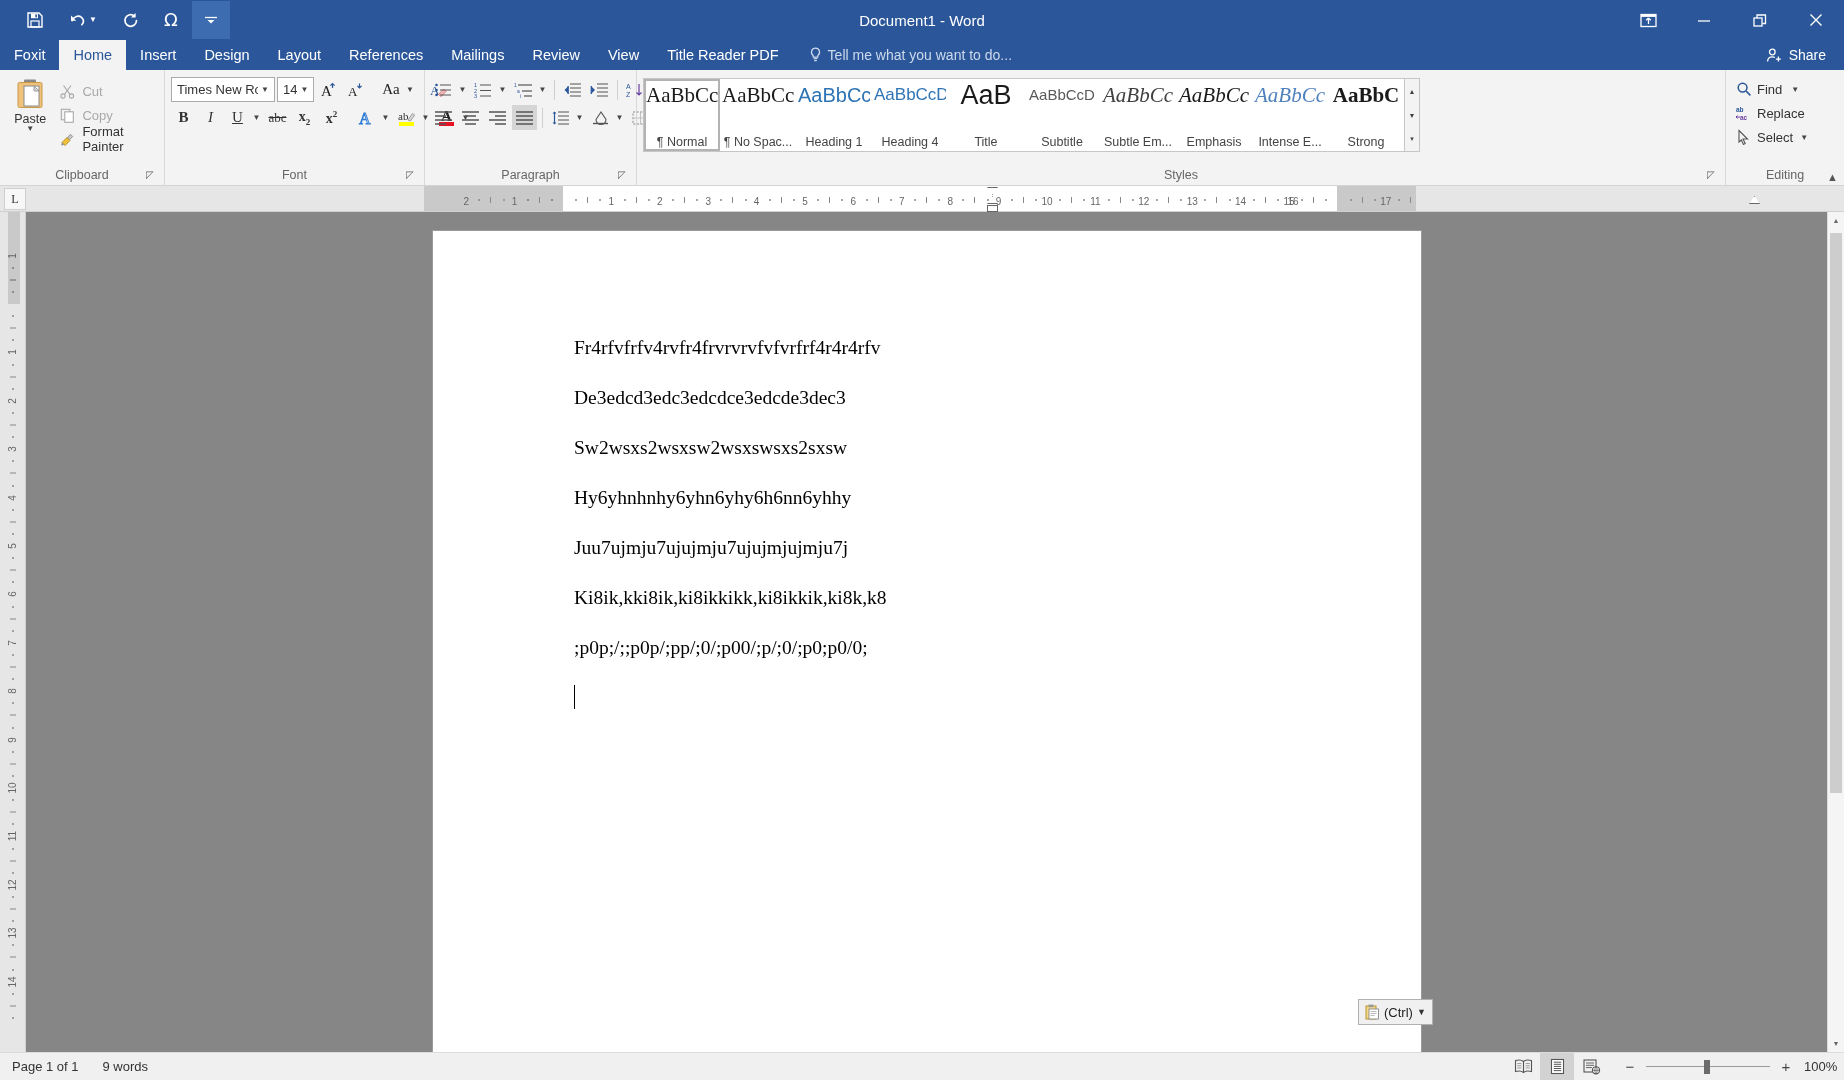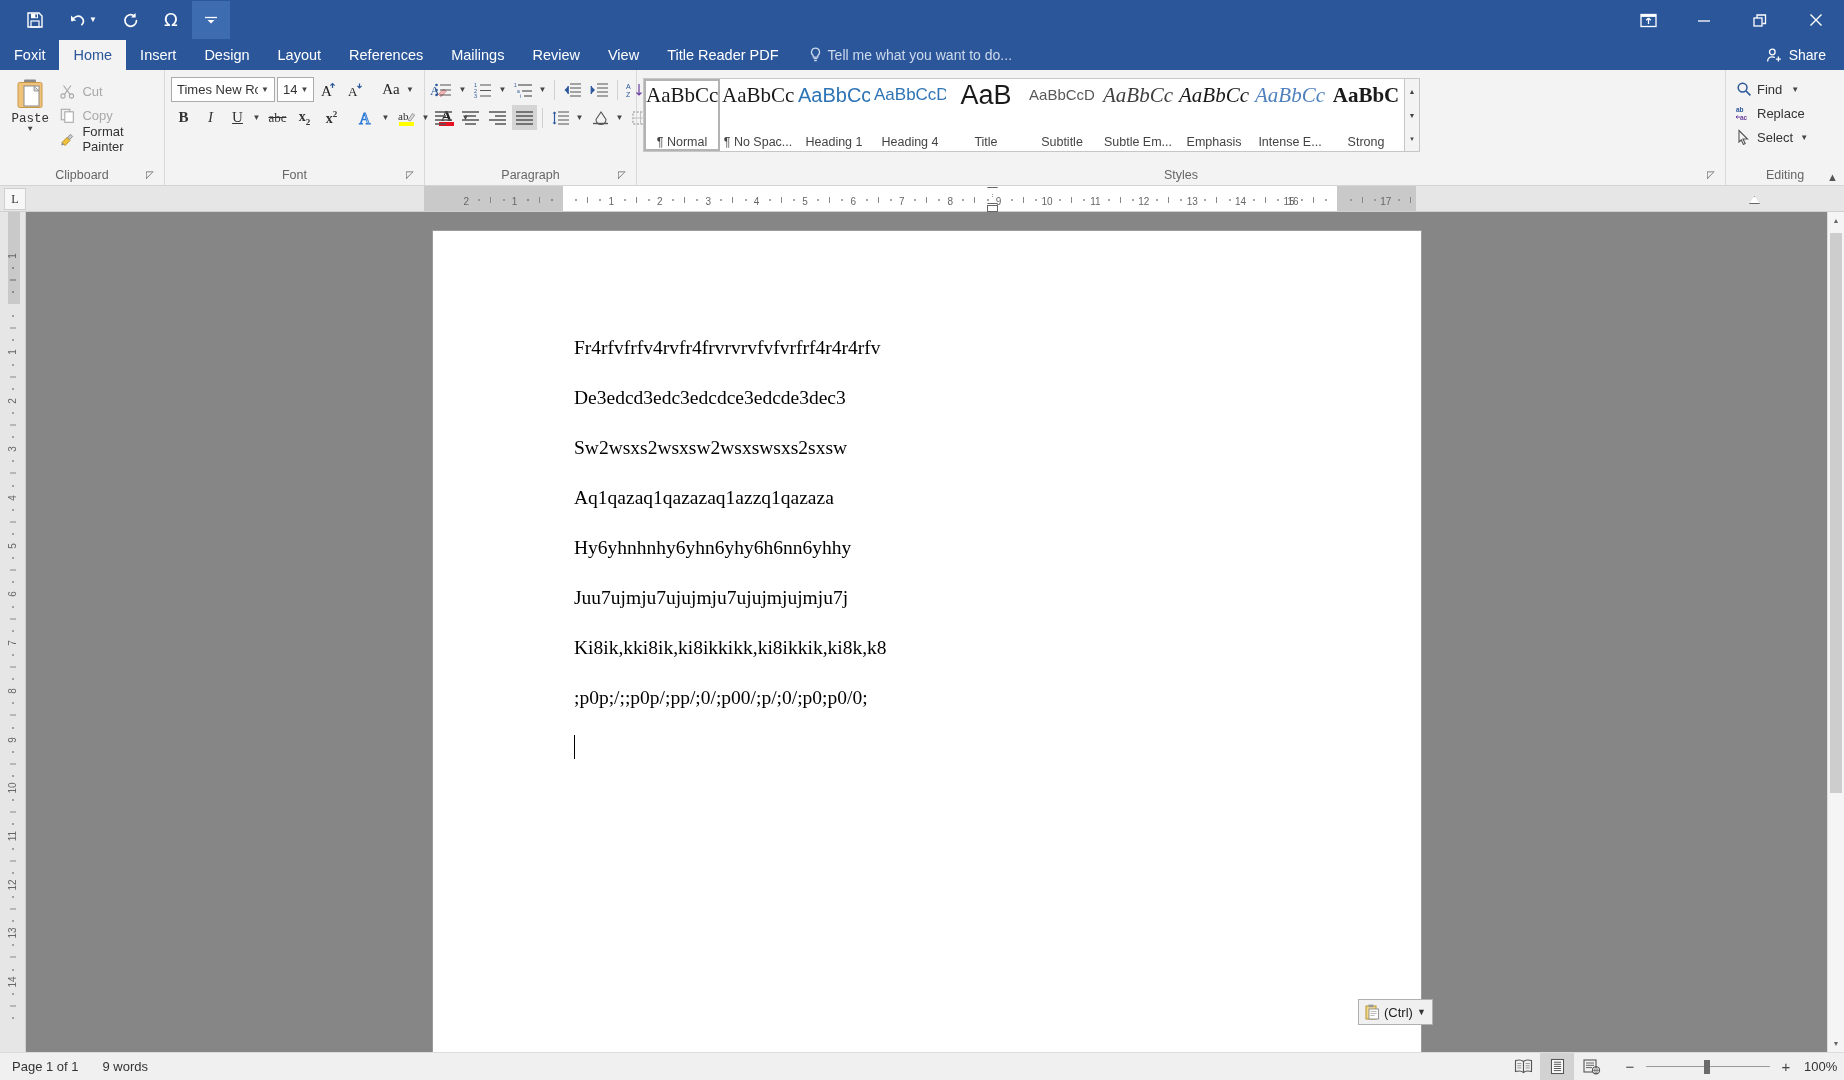--- a/index.html
+++ b/index.html
@@ -69,21 +69,20 @@
   .launcher {
     position: absolute; right: 6px; bottom: 3px; width: 12px; height: 12px;
     color: #666; font-size: 10px; line-height: 10px;
   }
 
   
   .g-clipboard { width: 165px; }
   .paste-col {
     width: 56px; display: flex; flex-direction: column; align-items: center;
     padding-top: 2px;
-    font-family: Liberation Mono, monospace;
   }
   .paste-label { font-size: 12.5px; color: #333; margin-top: 1px; }
   .paste-caret { font-size: 8px; color: #444; line-height: 6px; }
   .clip-btns { display: flex; flex-direction: column; justify-content: center; padding-top: 4px; }
   .clip-btn {
     display: flex; align-items: center; gap: 7px; height: 24px;
     padding: 0 6px; font-size: 13px; color: #a9a9a9;
   }
   .clip-btn.enabled { color: #333; }
 
@@ -268,20 +267,21 @@
     <div class="qat-btn">
       <span style="font-family:'DejaVu Sans',sans-serif;font-size:18px;">Ω</span>
     </div>
     <div class="qat-btn sel">
       <svg width="14" height="10" viewBox="0 0 14 10">
           <path d="M1 2.5h12" stroke="#fff" stroke-width="1.3"></path>
           <path d="M3.5 5l3.5 3.5L10.5 5z" fill="#fff"></path>
         </svg>
     </div>
   </div>
+  <div class="title-text">Document1 - Word</div>
   <div class="win-ctrls">
     <div class="win-btn">
       <svg width="17" height="15" viewBox="0 0 17 15">
           <rect x="1" y="1.5" width="15" height="12" fill="none" stroke="#fff" stroke-width="1.3"></rect>
           <path d="M8.5 11V5m0 0L6.2 7.3M8.5 5l2.3 2.3" stroke="#fff" stroke-width="1.3" fill="none"></path>
           <rect x="1" y="1.5" width="15" height="2.4" fill="#fff"></rect>
         </svg>
     </div>
     <div class="win-btn">
       <svg width="14" height="12" viewBox="0 0 14 12">
@@ -868,21 +868,20 @@
         <div class="vtkdot" style="top: 128.3px;"></div>
       </div>
   </div>
 
   <div class="canvas">
     <div class="page" style="left: 406px; top: 18px;">
       <div class="doc-text">
         <div class="doc-line">Fr4rfvfrfv4rvfr4frvrvrvfvfvrfrf4r4r4rfv</div>
         <div class="doc-line">De3edcd3edc3edcdce3edcde3dec3</div>
         <div class="doc-line">Sw2wsxs2wsxsw2wsxswsxs2sxsw</div>
-        <div class="doc-line">Aq1qazaq1qazazaq1azzq1qazaza</div>
         <div class="doc-line">Hy6yhnhnhy6yhn6yhy6h6nn6yhhy</div>
         <div class="doc-line">Juu7ujmju7ujujmju7ujujmjujmju7j</div>
         <div class="doc-line">Ki8ik,kki8ik,ki8ikkikk,ki8ikkik,ki8k,k8</div>
         <div class="doc-line">;p0p;/;;p0p/;pp/;0/;p00/;p/;0/;p0;p0/0;</div>
         <div class="doc-line"><span class="caret-line"></span></div>
       </div>
       <div class="paste-tag">
         <span>
           <svg width="15" height="16" viewBox="0 0 15 16">
               <rect x="1" y="2" width="10" height="13" fill="#f2d98c" stroke="#b9942e" stroke-width="1"></rect>

